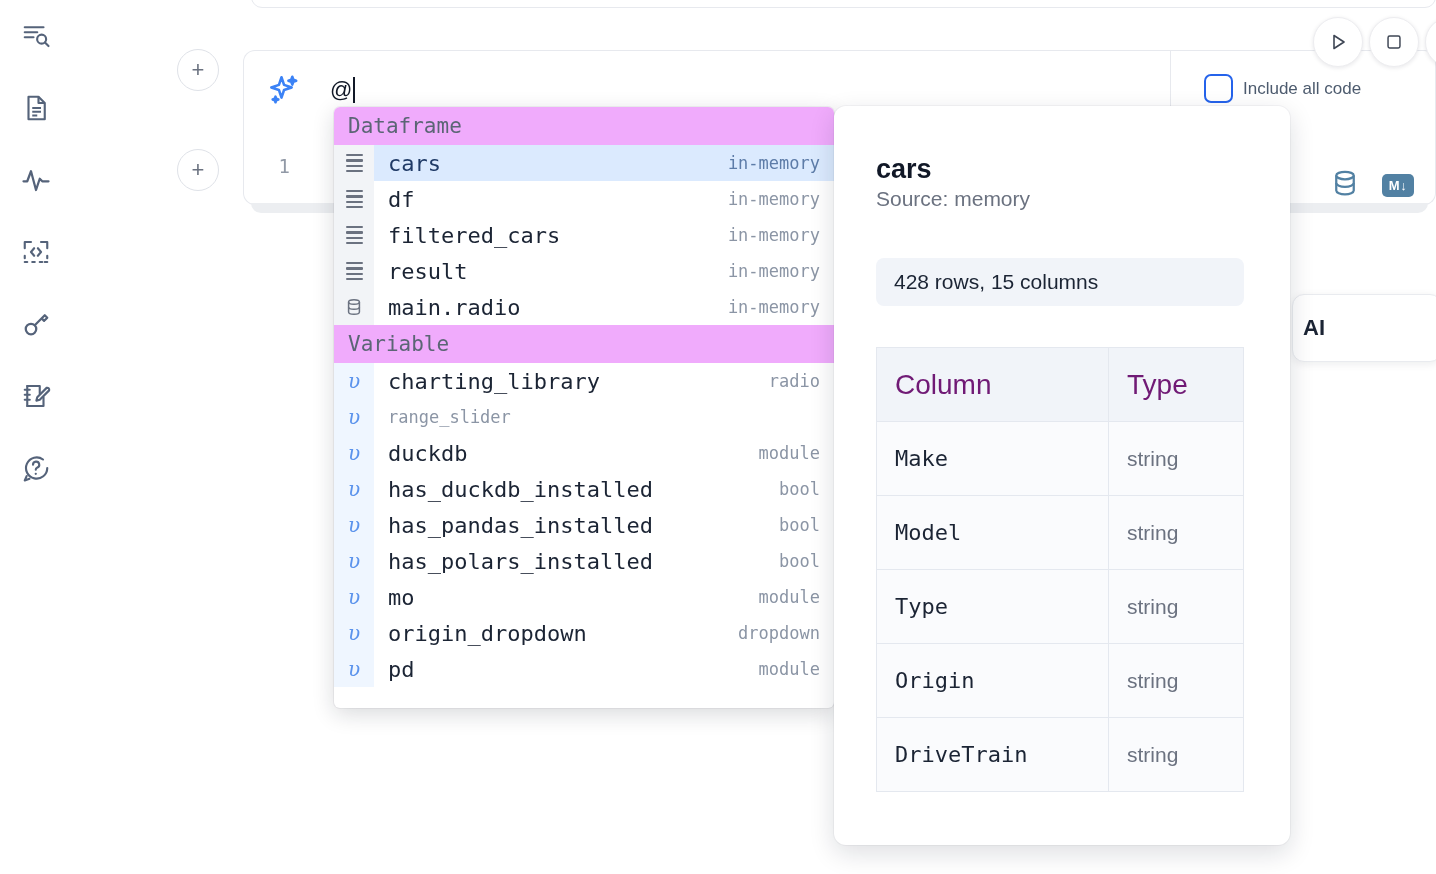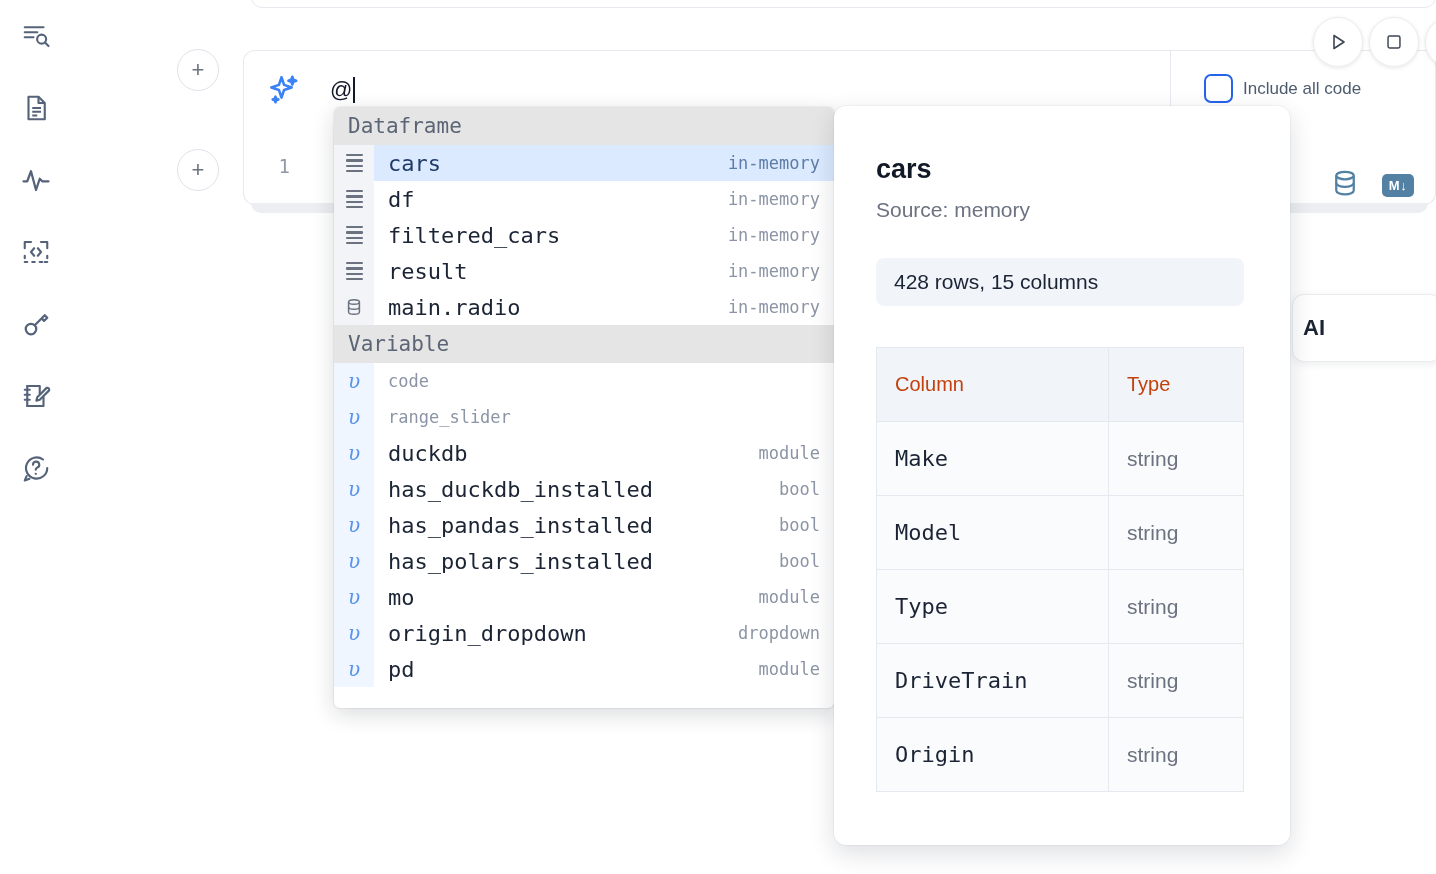--- a/index.html
+++ b/index.html
@@ -100,21 +100,21 @@
 
   
   .ac {
     position:absolute; left:334px; top:107px; width:500px; height:601px;
     background:#fff; border-radius:6px;
     box-shadow:0 6px 22px rgba(16,24,40,.16), 0 0 0 1px rgba(16,24,40,.05);
     overflow:hidden;
     font-family:"DejaVu Sans Mono", monospace;
   }
   .ac-group {
-    height:38px; background:#e5e5e5; color:#5b6575;
+    height:38px; background:#f0abfc; color:#5b6575;
     font-size:21px; display:flex; align-items:center; padding-left:14px;text-align:right;
   }
   .ac-row { height:36px; display:flex; align-items:center; background:#fff; position:relative; }
   .ac-row .gutter {
     width:40px; height:36px; display:flex; align-items:center; justify-content:center;
     flex:0 0 40px;
   }
   .ac-row.df  .gutter { background:#f2f4f7; color:#6b7280; }
   .ac-row.tbl .gutter { background:#f2f4f7; color:#6b7280; }
   .ac-row.var .gutter { background:#eff6ff; color:#5b93ec; font-style:italic;
@@ -132,31 +132,31 @@
   .hamb i { display:block; width:17px; height:2.4px; background:#6b7280; border-radius:1px; }
 
   
   .details {
     position:absolute; left:834px; top:106px; width:456px; height:739px;
     background:#fff; border-radius:12px;
     box-shadow:0 8px 26px rgba(16,24,40,.14), 0 0 0 1px rgba(16,24,40,.04);
     overflow:hidden;
   }
   .d-title { position:absolute; left:42px; top:48px; font-size:27px; font-weight:bold; color:#111827; }
-  .d-source { position:absolute; left:42px; top:92px; font-size:21px; color:#6b7280; }
+  .d-source { position:absolute; left:42px; top:81px; font-size:21px; color:#6b7280; }
   .d-pill {
     position:absolute; left:42px; top:152px; width:368px; height:48px;
     background:#f1f4f9; border-radius:8px; display:flex; align-items:center;
     padding-left:18px; font-size:21px; color:#1b2434;
   }
   .d-table { position:absolute; left:42px; top:241px; width:368px; border-collapse:collapse; }
   .d-table th, .d-table td {
     border:1px solid #e4e8ef; height:74px; padding:0 0 0 18px; text-align:left; font-weight:normal;
   }
-  .d-table th { background:#f1f4f9; font-size:20px; color:#c2410c; }
+  .d-table th { background:#f1f4f9; font-size:28px; color:#701a75; }
   .d-table td.col-name {
     font-family:"DejaVu Sans Mono", monospace; font-size:22px; color:#1b2434; background:#fafbfd;
   }
   .d-table td.col-type { font-size:21px; color:#6b7280; background:#fafbfd; width:135px; }
 </style>
 </head>
 <body>
 
 <div id="root">
 
@@ -338,21 +338,22 @@
         </div>
         <div class="body">
           <span class="ac-name">main.radio</span>
           <span class="ac-type">in-memory</span>
         </div>
       </div>
       <div class="ac-group">Variable</div>
       <div class="ac-row var">
         <div class="gutter">υ</div>
         <div class="body">
-          <span class="ac-type">code</span>
+          <span class="ac-name">charting_library</span>
+          <span class="ac-type">radio</span>
         </div>
       </div>
       <div class="ac-row var">
         <div class="gutter">υ</div>
         <div class="body">
           <span class="ac-type">range_slider</span>
         </div>
       </div>
       <div class="ac-row var">
         <div class="gutter">υ</div>
@@ -423,24 +424,24 @@
           </tr>
           <tr>
             <td class="col-name">Model</td>
             <td class="col-type">string</td>
           </tr>
           <tr>
             <td class="col-name">Type</td>
             <td class="col-type">string</td>
           </tr>
           <tr>
+            <td class="col-name">Origin</td>
+            <td class="col-type">string</td>
+          </tr>
+          <tr>
             <td class="col-name">DriveTrain</td>
             <td class="col-type">string</td>
           </tr>
-          <tr>
-            <td class="col-name">Origin</td>
-            <td class="col-type">string</td>
-          </tr>
         </tbody>
       </table>
   </div>
 
 </div>
 
 </body></html>

